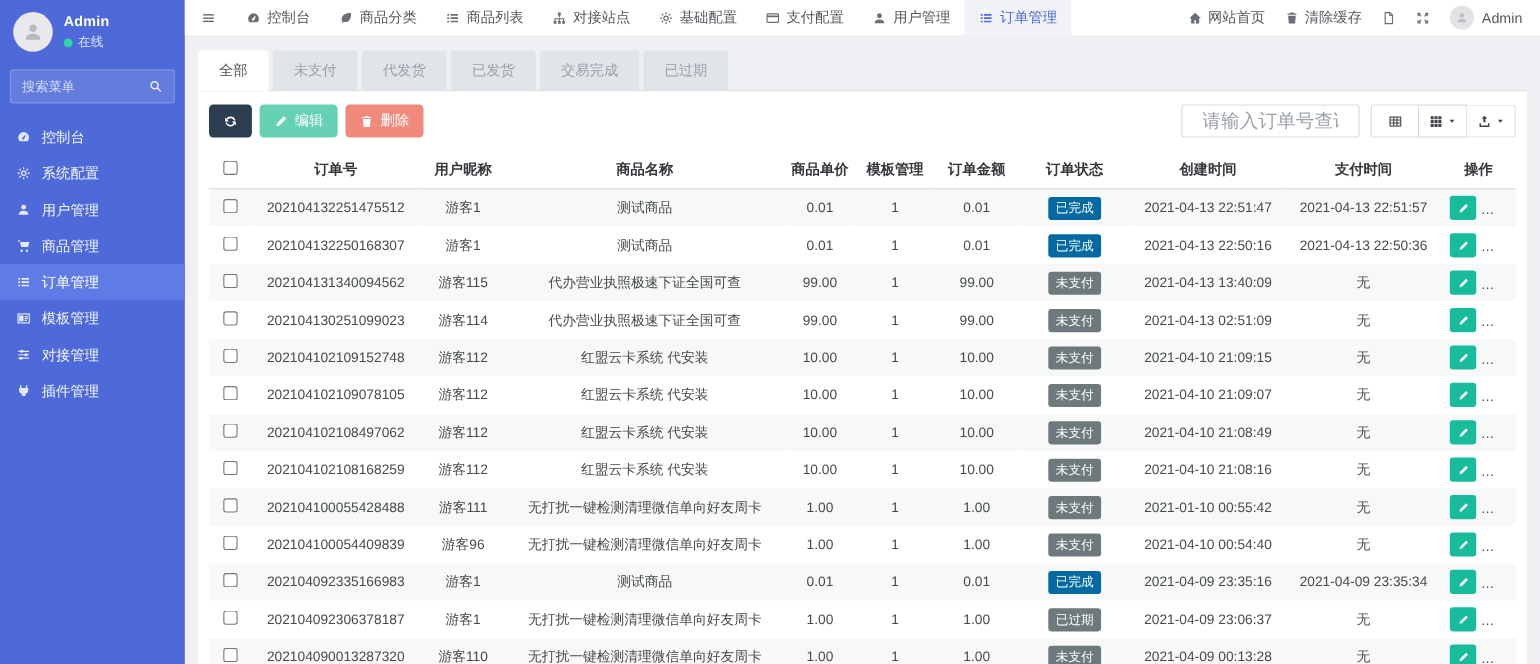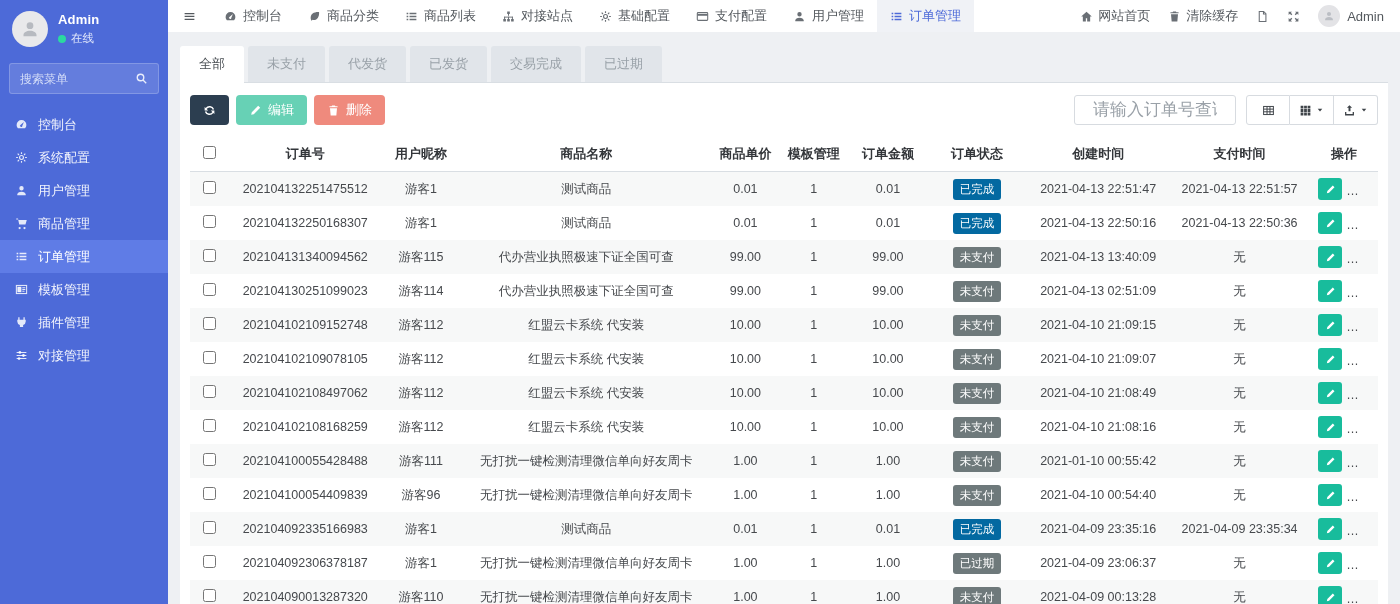--- a/index.html
+++ b/index.html
@@ -168,40 +168,40 @@
               <rect x="1.7" y="3" width="12.6" height="10"></rect>
               <path d="M3.6 5.4h3.6v5.2H3.6z" fill="currentColor"></path>
               <path d="M9 5.8h3.7M9 8h3.7M9 10.2h2.7"></path>
             </svg>
           </span>
           <span class="lbl">模板管理</span>
         </div>
         <div class="side-item">
           <span class="icon">
             <svg viewBox="0 0 16 16" fill="currentColor">
-              <path d="M5.6 1.6v3h4.8v-3H12v3h1.2v2.2a4.4 4.4 0 0 1-3.2 4.2v2.4H6v-2.4a4.4 4.4 0 0 1-3.2-4.2V4.6H4v-3h1.6z"></path>
-            </svg>
-          </span>
-          <span class="lbl">插件管理</span>
-        </div>
-        <div class="side-item">
-          <span class="icon">
-            <svg viewBox="0 0 16 16" fill="currentColor">
               <path d="M2 3.6h12v1.2H2zM2 7.4h12v1.2H2zM2 11.2h12v1.2H2z"></path>
               <circle cx="6" cy="4.2" r="1.7"></circle>
               <circle cx="10.4" cy="8" r="1.7"></circle>
               <circle cx="5" cy="11.8" r="1.7"></circle>
             </svg>
           </span>
           <span class="lbl">对接管理</span>
           <span class="chev">
             <svg viewBox="0 0 16 16" fill="none" stroke="currentColor" stroke-width="1.7">
               <path d="M10 3L5.4 8 10 13"></path>
             </svg>
           </span>
+        </div>
+        <div class="side-item">
+          <span class="icon">
+            <svg viewBox="0 0 16 16" fill="currentColor">
+              <path d="M5.6 1.6v3h4.8v-3H12v3h1.2v2.2a4.4 4.4 0 0 1-3.2 4.2v2.4H6v-2.4a4.4 4.4 0 0 1-3.2-4.2V4.6H4v-3h1.6z"></path>
+            </svg>
+          </span>
+          <span class="lbl">插件管理</span>
         </div>
       </nav>
   </aside>
 
   <div class="main">
 
     <header class="navbar">
       <div class="nav-left">
         <span class="hamburger">
           <svg viewBox="0 0 16 16" fill="currentColor" width="13" height="13">

